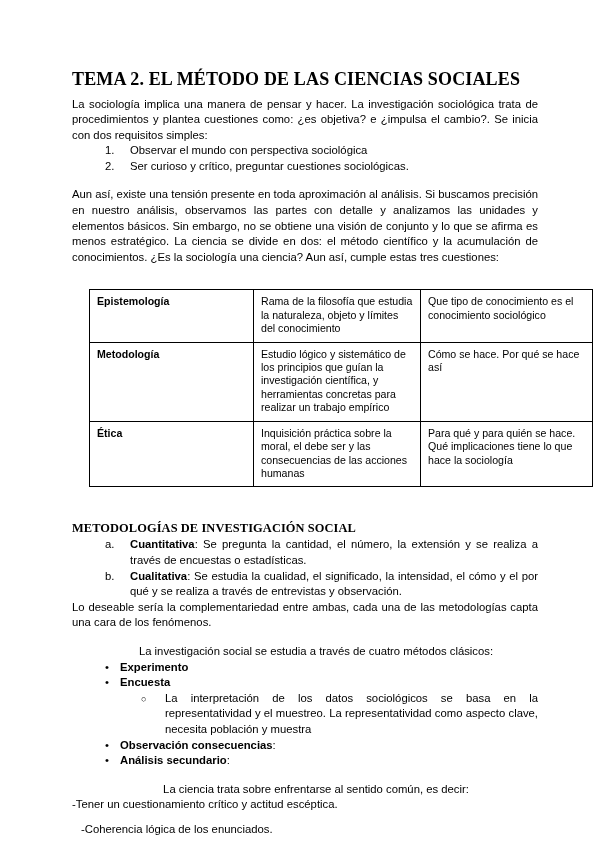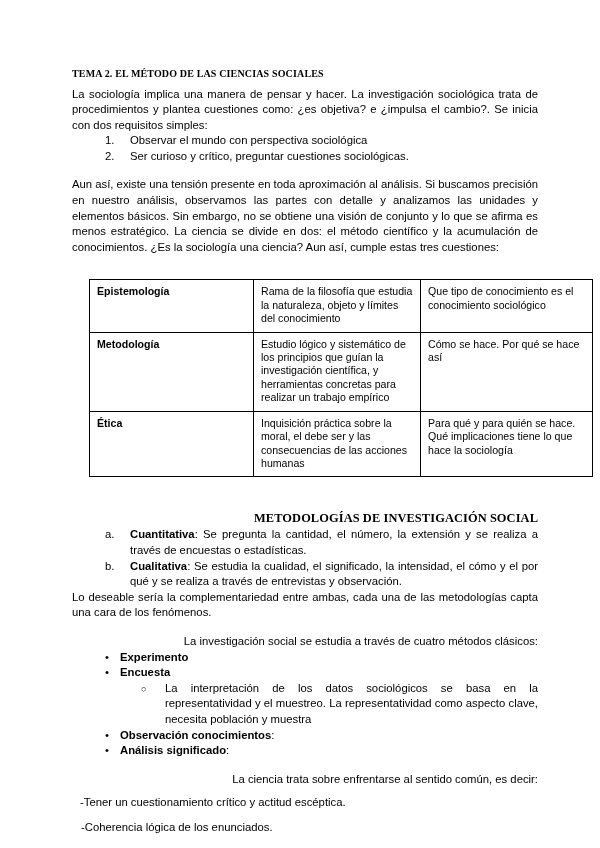--- a/index.html
+++ b/index.html
@@ -20,43 +20,42 @@
     position: relative;
     width: 600px;
     height: 848px;
     background: #ffffff;
     box-sizing: border-box;
     padding: 68px 62px 0 72px;
   }
   .doc-title {
     font-family: "Liberation Serif", serif;
     font-weight: bold;
-    font-size: 10px;
+    font-size: 18px;
     letter-spacing: 0.15px;
     margin: 0 0 6px 0;
     line-height: 1.25;
   }
   .section-heading {
     font-family: "Liberation Serif", serif;
     font-weight: bold;
     font-size: 12.4px;
     letter-spacing: 0.1px;
     margin: 0 0 1px 0;
     line-height: 1.3;
-    text-align: right;
   }
   p.body-par {
     margin: 0;
     font-size: 11.3px;
     line-height: 15.6px;
     text-align: justify;
     text-justify: inter-word;
   }
   p.body-par.left {
-    text-align: right;
+    text-align: center;
     padding-left: 22px;
   }
   .gap-sm { height: 7px; }
   .gap-md { height: 13px; }
   .gap-lg { height: 16px; }
 
   
   ol.num-list {
     margin: 0;
     padding: 0 0 0 0;
@@ -238,27 +237,27 @@
       <span class="bold">Encuesta</span><span class="bold"></span>
       <ul class="sub-list">
         <li>
           <span class="bullet">○</span>
           <span>La interpretación de los datos sociológicos se basa en la representatividad y el muestreo. La representatividad como aspecto clave, necesita población y muestra</span>
         </li>
       </ul>
     </li>
     <li>
       <span class="bullet">•</span>
-      <span class="bold">Observación conocimientos</span><span>:</span>
-    </li>
-    <li>
-      <span class="bullet">•</span>
-      <span class="bold">Análisis significado</span><span>:</span>
+      <span class="bold">Observación consecuencias</span><span>:</span>
+    </li>
+    <li>
+      <span class="bullet">•</span>
+      <span class="bold">Análisis secundario</span><span>:</span>
     </li>
   </ul>
 
   <div class="gap-md"></div>
 
   <p class="body-par left">La ciencia trata sobre enfrentarse al sentido común, es decir:</p>
-  <p class="dash-line" style="margin:8px">-Tener un cuestionamiento crítico y actitud escéptica.</p>
+  <p class="dash-line" style="margin:0">-Tener un cuestionamiento crítico y actitud escéptica.</p>
   <p class="dash-line" style="margin:9px">-Coherencia lógica de los enunciados.</p>
 
 </div>
 
 </body></html>

